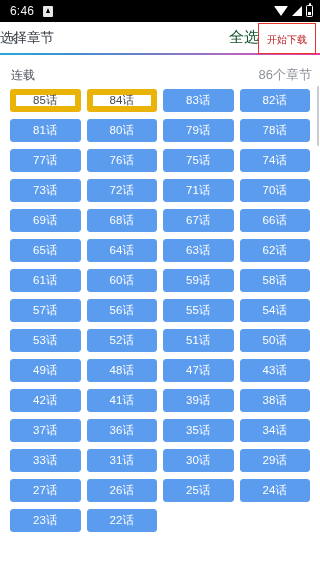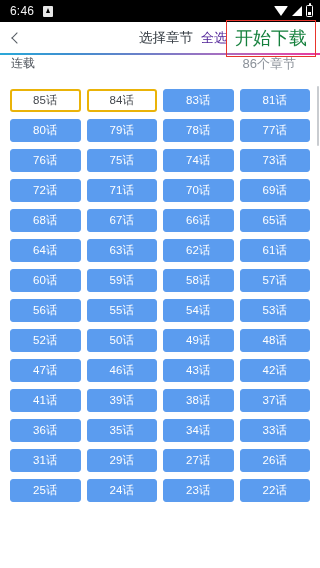--- a/index.html
+++ b/index.html
@@ -104,47 +104,46 @@
   }
   .back-chev {
     width: 8px; height: 8px;
     border-left: 1.4px solid #555c63;
     border-bottom: 1.4px solid #555c63;
     transform: rotate(45deg);
     margin-left: 2px;
   }
   .header-title {
     position: absolute;
-    left: 12px; right: 0;
-    text-align: center;
+    left: 0; right: 0;
     font-size: 13.5px;
     color: #333a41;
     pointer-events: none;
   }
   .header-right {
     margin-left: auto;
     display: flex;
     align-items: center;
     gap: 2px;
     position: relative;
     z-index: 2;
   }
   .select-all {
-    font-size: 13px;
-    color: #4c1d95;
+    font-size: 15px;
+    color: #14532d;
     cursor: pointer;
     padding: 2px 1px;
   }
   .start-dl-wrap {
     position: relative;
     padding: 3px 5px;
   }
   .start-dl {
-    font-size: 18px;
-    color: #15803d;
+    font-size: 10px;
+    color: #b91c1c;
     cursor: pointer;
     white-space: nowrap;
   }
   .redbox {
     position: absolute;
     left: -4px; top: -3px; right: -4px; bottom: -4px;
     border: 1.6px solid #e8352c;
     pointer-events: none;
   }
 
@@ -153,22 +152,22 @@
     height: 2px;
     background: linear-gradient(to right,
       #2aa8d8 0%, #3f8fd0 22%, #6f7fc8 46%,
       #a96ec0 70%, #d64fae 88%, #e8399d 100%);
   }
 
   
   .subhead {
     height: 29px;
     display: flex;
-    align-items: flex-start;
-    padding: 0 24px 0 11px;
+    align-items: flex-end;
+    padding: 0 8px 0 11px;
     background: #ffffff;
   }
   .subhead-left {
     font-size: 12px;
     color: #4a5058;
   }
   .subhead-right {
     margin-left: auto;
     font-size: 13px;
     color: #8b9199;
@@ -199,21 +198,21 @@
     line-height: 1;
   }
   .chip.sel {
     background: #5b9cef;
     color: #ffffff;
     border: 1px solid #5b9cef;
   }
   .chip.unsel {
     background: #ffffff;
     color: #44484e;
-    border: 2px solid #eab308;
+    border: 6px solid #eab308;
   }
   .scrollbar {
     position: absolute;
     top: 2px; right: 1px;
     width: 2px; height: 60px;
     background: #c9ccd0;
     border-radius: 2px;
   }
 </style>
 </head>
@@ -251,20 +250,21 @@
   <div class="subhead">
     <span class="subhead-left">连载</span>
     <span class="subhead-right">86个章节</span>
   </div>
 
   <div class="grid-wrap">
     <div class="grid" id="chapter-grid">
         <div class="chip unsel">85话</div>
         <div class="chip unsel">84话</div>
         <div class="chip sel">83话</div>
+        <div class="chip sel">82话</div>
         <div class="chip sel">81话</div>
         <div class="chip sel">80话</div>
         <div class="chip sel">79话</div>
         <div class="chip sel">78话</div>
         <div class="chip sel">77话</div>
         <div class="chip sel">76话</div>
         <div class="chip sel">75话</div>
         <div class="chip sel">74话</div>
         <div class="chip sel">73话</div>
         <div class="chip sel">72话</div>
@@ -281,36 +281,37 @@
         <div class="chip sel">61话</div>
         <div class="chip sel">60话</div>
         <div class="chip sel">59话</div>
         <div class="chip sel">58话</div>
         <div class="chip sel">57话</div>
         <div class="chip sel">56话</div>
         <div class="chip sel">55话</div>
         <div class="chip sel">54话</div>
         <div class="chip sel">53话</div>
         <div class="chip sel">52话</div>
+        <div class="chip sel">51话</div>
         <div class="chip sel">50话</div>
         <div class="chip sel">49话</div>
         <div class="chip sel">48话</div>
         <div class="chip sel">47话</div>
-        <div class="chip sel">46话</div>
         <div class="chip sel">43话</div>
         <div class="chip sel">42话</div>
         <div class="chip sel">41话</div>
         <div class="chip sel">39话</div>
         <div class="chip sel">38话</div>
         <div class="chip sel">37话</div>
         <div class="chip sel">36话</div>
         <div class="chip sel">35话</div>
         <div class="chip sel">34话</div>
         <div class="chip sel">33话</div>
         <div class="chip sel">31话</div>
+        <div class="chip sel">30话</div>
         <div class="chip sel">29话</div>
         <div class="chip sel">27话</div>
         <div class="chip sel">26话</div>
         <div class="chip sel">25话</div>
         <div class="chip sel">24话</div>
         <div class="chip sel">23话</div>
         <div class="chip sel">22话</div>
       </div>
     <div class="scrollbar"></div>
   </div>

